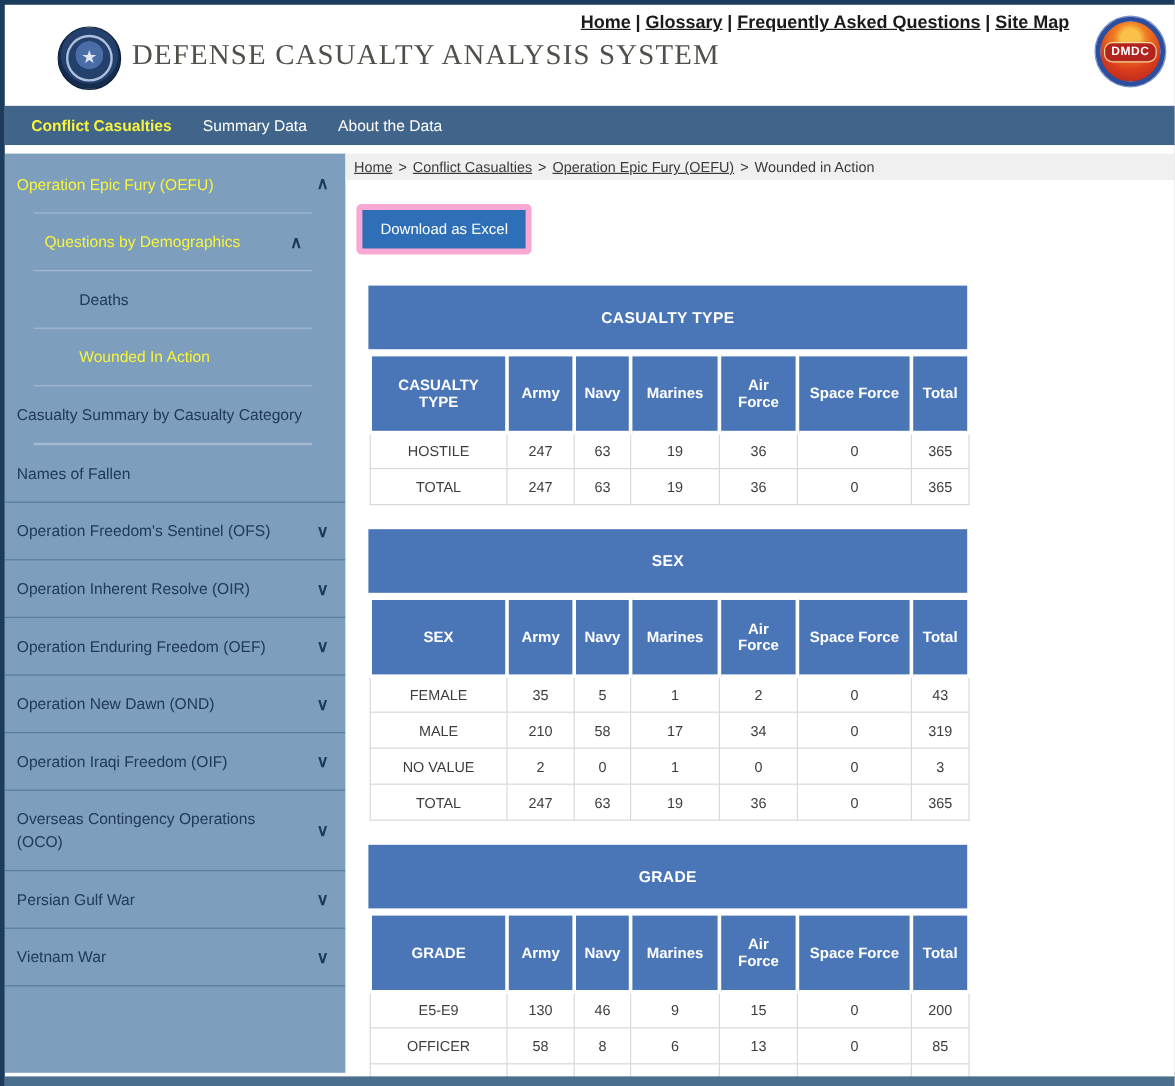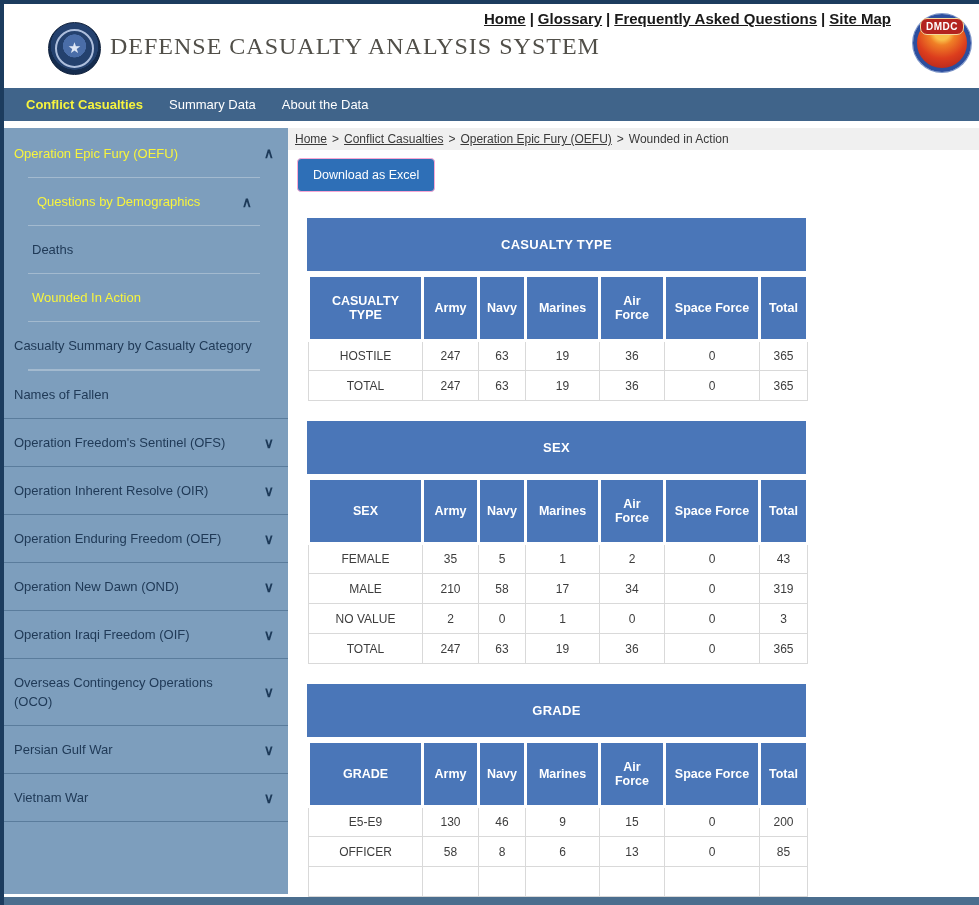--- a/index.html
+++ b/index.html
@@ -29,58 +29,58 @@
   .brand-title {
     font-family:"Liberation Serif", serif; font-size:24px; letter-spacing:1px;
     color:#514f49; margin-left:9px; white-space:nowrap;
   }
   .util-links { position:absolute; top:6px; right:88px; font-size:15px; font-weight:bold; color:#1a1a1a; }
   .util-links a { color:#1a1a1a; text-decoration:underline; cursor:pointer; }
   .util-sep { padding:0 4px; font-weight:bold; }
   .dmdc-logo {
     position:absolute; top:10px; right:8px; width:58px; height:58px; border-radius:50%;
     background:radial-gradient(circle at 50% 28%, #f9c04a 0 18%, #f08026 30%, #dc3d1d 60%, #a81e1c 100%);
-    border:4px solid #2c4e9e; display:flex; align-items:flex-start; justify-content:center;
+    border:4px solid #2c4e9e; display:flex; align-items:center; justify-content:center;
     box-shadow:0 0 0 1px #7f97c9;
   }
   .dmdc-text {
     background:#b3241f; color:#fff; font-size:10px; font-weight:bold; letter-spacing:0.5px;
     padding:2px 5px; border-radius:7px; border:1px solid #f4d9a0;
   }
   
   .navbar { height:33px; background:#40648a; display:flex; align-items:center; padding-left:22px; gap:26px; }
   .nav-item { font-size:13px; color:#fff; cursor:pointer; }
   .nav-item.active { color:#f7f43e; font-weight:bold; }
   .nav-gap { height:7px; background:#fff; }
   
   .main-row { display:flex; align-items:stretch; height:766px; }
   
   .sidebar { width:284px; flex:0 0 auto; background:#7d9ebd; overflow:hidden; }
   .sb-item { position:relative; padding:14px 34px 14px 10px; font-size:13px; line-height:19px; color:#203a57; cursor:pointer; }
   .sb-item.first { padding-top:16px; }
   .sb-item.yellow { color:#f7f43e; }
   .sb-item.lvl2  { padding-left:33px; }
   .sb-item.lvl2b { }
-  .sb-item.lvl3  { padding-left:28px; }
+  .sb-item.lvl3  { padding-left:62px; }
   .chev { position:absolute; right:14px; top:50%; transform:translateY(-50%); color:#1d3a59; font-size:14px; font-weight:bold; }
   .lvl2 .chev { right:36px; }
   .sb-divider { height:1px; background:#a3bacf; margin:0 28px 0 24px; }
   .sb-divider.strong { background:#5a7c9c; margin:0; }
   
   .content { flex:1 1 auto; background:#fff; min-width:0; }
   .breadcrumb-bar { height:22px; background:#f0f0f0; padding-left:7px; display:flex; align-items:center; font-size:12px; color:#3a3a3a; white-space:nowrap; }
   .breadcrumb-bar a { color:#3a3a3a; text-decoration:underline; cursor:pointer; }
   .crumb-sep { padding:0 5px; }
   .main-content { padding:8px 0 0 9px; }
   .title-row { display:flex; justify-content:space-between; padding-right:14px; }
   .page-title { max-width:432px; font-size:12.5px; font-weight:bold; color:#235d8f; line-height:18px; }
   .as-of { font-size:12.5px; font-weight:bold; color:#111; margin-top:8px; }
   .dl-btn {
-    flex:0 0 auto; align-self:flex-start; margin-top:0;
-    background:#2e6fb7; color:#fff; border:1px solid #f9a8d4; border-radius:4px;
+    flex:0 0 auto; align-self:flex-start; margin-top:12px;
+    background:#2e6fb7; color:#fff; border:5px solid #f9a8d4; border-radius:4px;
     font-family:"Liberation Sans", sans-serif; font-size:12.5px; padding:9px 15px; cursor:pointer;
   }
   
   .tables { margin-left:10px; }
   .dtable-wrap { width:499px; margin-top:20px; }
   .dtable-wrap.first { margin-top:26px; }
   .dtable-title {
     height:53px; background:#4a76b8; color:#fff; font-weight:bold; font-size:13px; letter-spacing:0.3px;
     display:flex; align-items:center; justify-content:center; margin-bottom:3px;
   }

